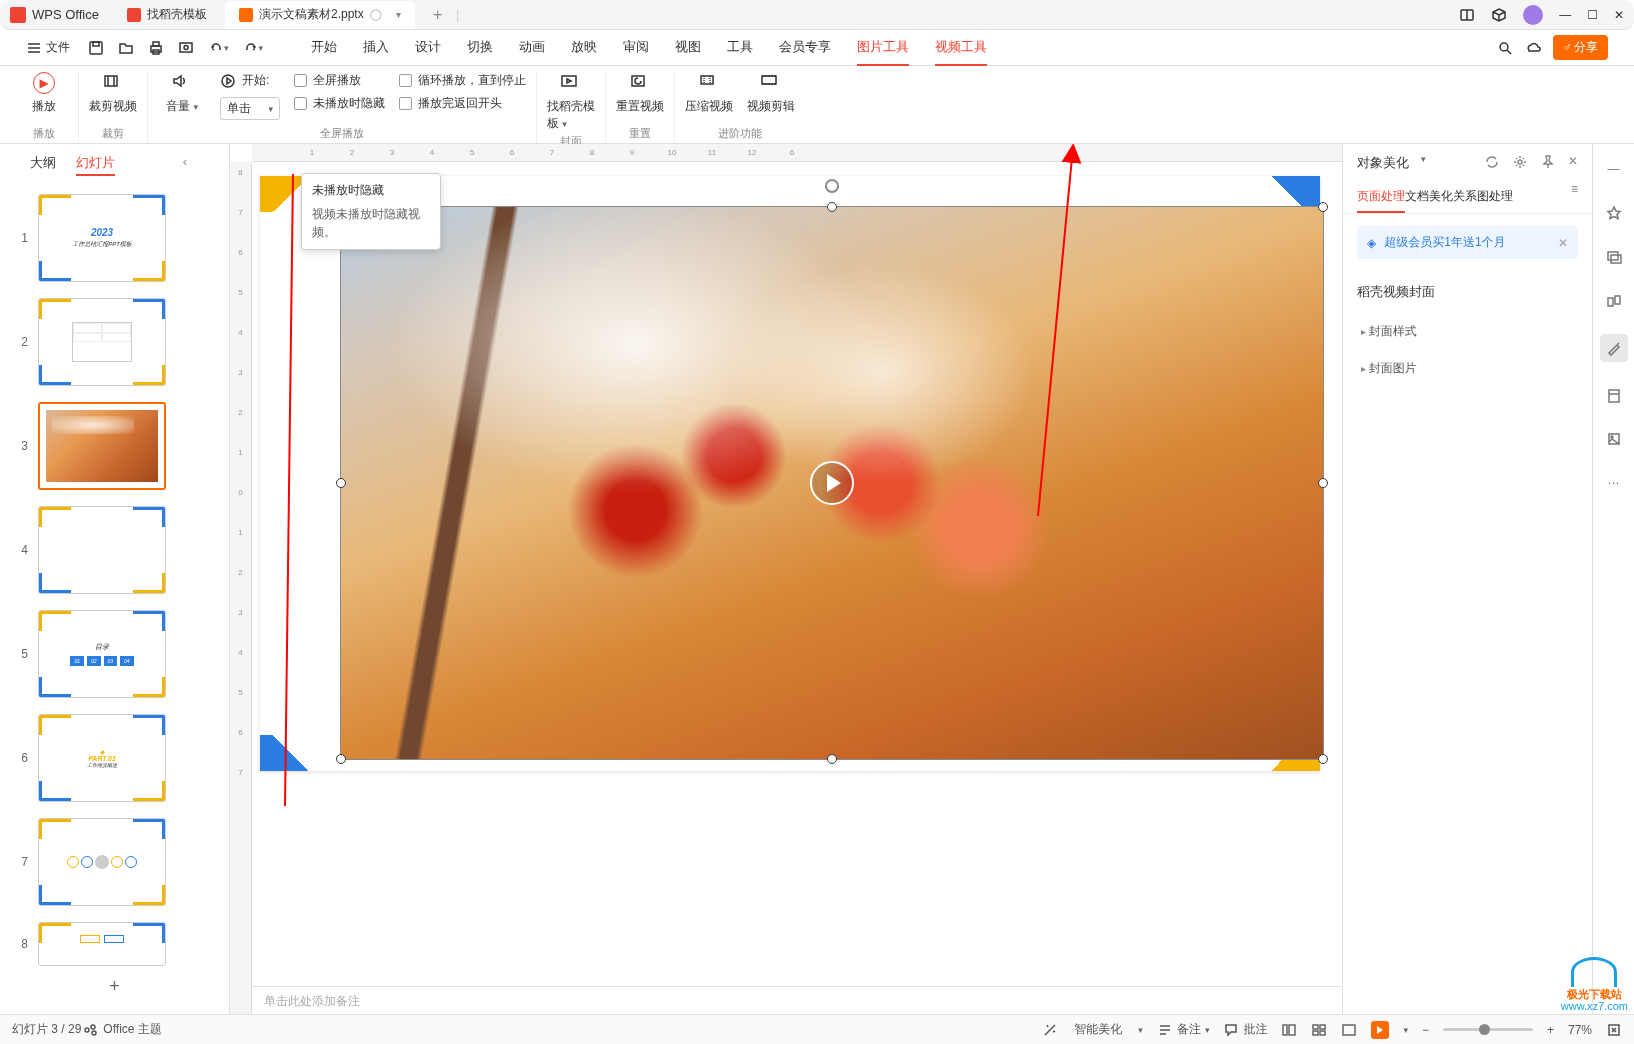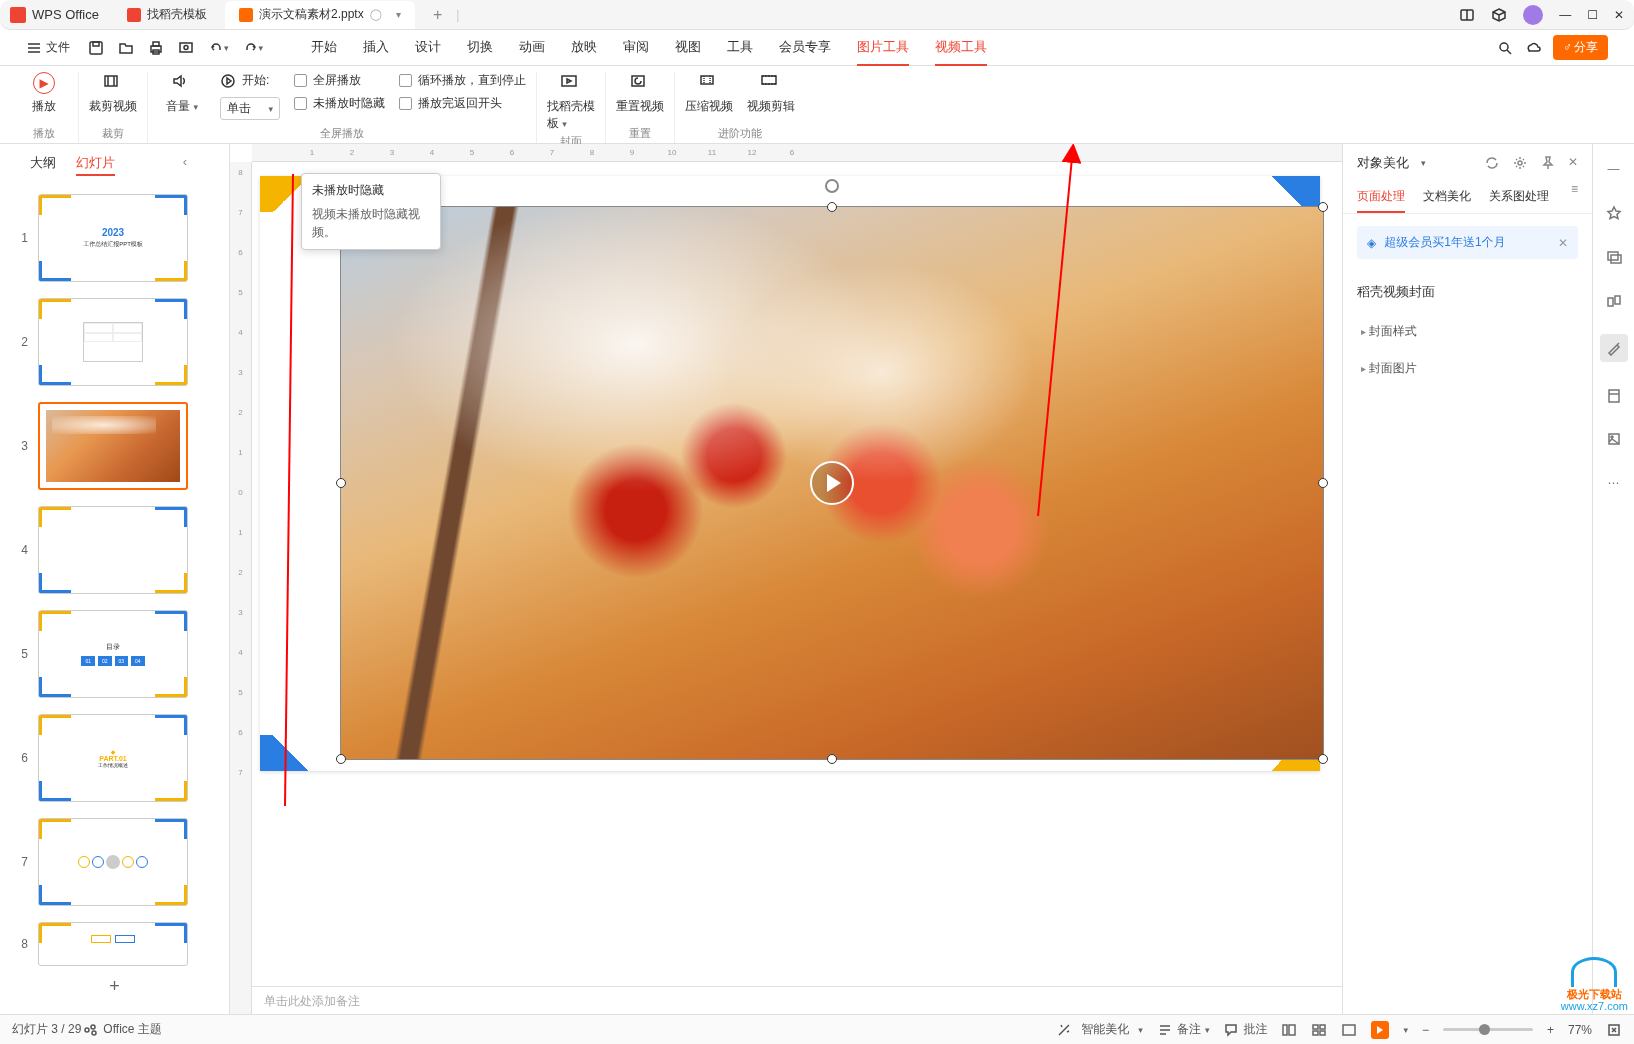--- a/index.html
+++ b/index.html
@@ -46,21 +46,21 @@
 .main { display: flex; height: calc(100% - 30px - 36px - 78px - 30px); position: relative; }
 
 
 .left-panel { width: 230px; border-right: 1px solid #e0e0e0; display: flex; flex-direction: column; }
 .left-tabs { display: flex; gap: 20px; padding: 10px 30px; font-size: 13px; }
 .left-tab.active { color: #e43; border-bottom: 2px solid #e43; padding-bottom: 2px; }
 .collapse-btn { margin-left: auto; color: #888; padding-right: 12px; }
 .thumbs { flex: 1; overflow-y: auto; }
 .thumb-row { display: flex; align-items: center; gap: 10px; padding: 8px 16px; }
 .thumb-num { width: 12px; text-align: right; color: #666; }
-.thumb { width: 150px; height: 88px; border: 1px solid #ccc; border-radius: 3px; background: #fff; position: relative; overflow: hidden; }
+.thumb { width: 128px; height: 88px; border: 1px solid #ccc; border-radius: 3px; background: #fff; position: relative; overflow: hidden; font-style: italic; }
 .thumb.selected { border: 2px solid #ff6a00; }
 .thumb-add { display: flex; justify-content: center; padding: 10px; font-size: 18px; color: #666; cursor: pointer; }
 .thumb-corner { position: absolute; width: 32px; height: 20px; }
 .thumb .tl { top: 0; left: 0; border-top: 3px solid #f5b400; border-left: 3px solid #f5b400; }
 .thumb .tr { top: 0; right: 0; border-top: 3px solid #2a7de1; border-right: 3px solid #2a7de1; }
 .thumb .bl { bottom: 0; left: 0; border-bottom: 3px solid #2a7de1; border-left: 3px solid #2a7de1; }
 .thumb .br { bottom: 0; right: 0; border-bottom: 3px solid #f5b400; border-right: 3px solid #f5b400; }
 .thumb-content { position: absolute; inset: 8px; display: flex; flex-direction: column; align-items: center; justify-content: center; font-size: 7px; color: #333; }
 
 
@@ -94,24 +94,24 @@
 .red-arrow { position: absolute; pointer-events: none; }
 .notes-bar { position: absolute; bottom: 0; left: 22px; right: 0; height: 28px; border-top: 1px solid #e0e0e0; padding: 6px 12px; color: #aaa; font-size: 12px; background: #fff; }
 
 
 .tooltip { position: absolute; top: 173px; left: 301px; width: 140px; background: #fff; border: 1px solid #ccc; border-radius: 4px; padding: 8px 10px; box-shadow: 0 2px 8px rgba(0,0,0,0.15); font-size: 12px; z-index: 100; }
 .tooltip-title { font-weight: 500; margin-bottom: 6px; }
 .tooltip-body { color: #666; line-height: 1.5; }
 
 
 .right-panel { width: 250px; border-left: 1px solid #e0e0e0; display: flex; flex-direction: column; background: #fff; }
-.rp-header { display: flex; align-items: center; padding: 10px 14px; gap: 12px; }
+.rp-header { display: flex; padding: 10px 14px; gap: 12px; }
 .rp-header-title { font-size: 13px; }
 .rp-header-icons { margin-left: auto; display: flex; gap: 12px; color: #888; }
-.rp-tabs { display: flex; gap: 18px; padding: 0 14px; border-bottom: 1px solid #eee; font-size: 12px; }
+.rp-tabs { display: flex; padding: 0 14px; border-bottom: 1px solid #eee; font-size: 12px; }
 .rp-tab { padding: 6px 0; cursor: pointer; }
 .rp-tab.active { color: #e43; border-bottom: 2px solid #e43; }
 .rp-promo { margin: 12px 14px; background: #eef5ff; border-radius: 4px; padding: 8px 10px; display: flex; align-items: center; gap: 8px; font-size: 12px; color: #4a7; }
 .rp-promo-close { margin-left: auto; color: #999; cursor: pointer; }
 .rp-section { padding: 12px 14px; font-size: 13px; font-weight: 500; }
 .rp-item { padding: 10px 18px; font-size: 12px; color: #555; cursor: pointer; }
 .rp-item::before { content: '▸ '; color: #888; font-size: 10px; }
 
 
 .right-toolbar { width: 42px; border-left: 1px solid #e0e0e0; display: flex; flex-direction: column; align-items: center; gap: 22px; padding-top: 14px; }
@@ -633,21 +633,21 @@
     <span style="display:flex;align-items:center;gap:4px">
         <svg class="ico">
           <circle cx="4" cy="8" r="2"></circle>
           <circle cx="10" cy="5" r="2"></circle>
           <circle cx="11" cy="11" r="2"></circle>
         </svg>
         <span>Office 主题</span>
       </span>
   </div>
   <div class="statusbar-right">
-    <span style="display:flex;align-items:center;gap:9px">
+    <span style="display:flex;align-items:center;gap:16px">
         <svg class="ico">
           <path d="M3 13l8-8M11 5l2-2M5 3l1 2M13 9l-2 1"></path>
         </svg>
         <span>智能美化</span>
         <span class="arrow-down">▾</span>
       </span>
     <span style="display:flex;align-items:center;gap:4px">
         <svg class="ico">
           <line x1="3" y1="4" x2="13" y2="4"></line>
           <line x1="3" y1="8" x2="13" y2="8"></line>

